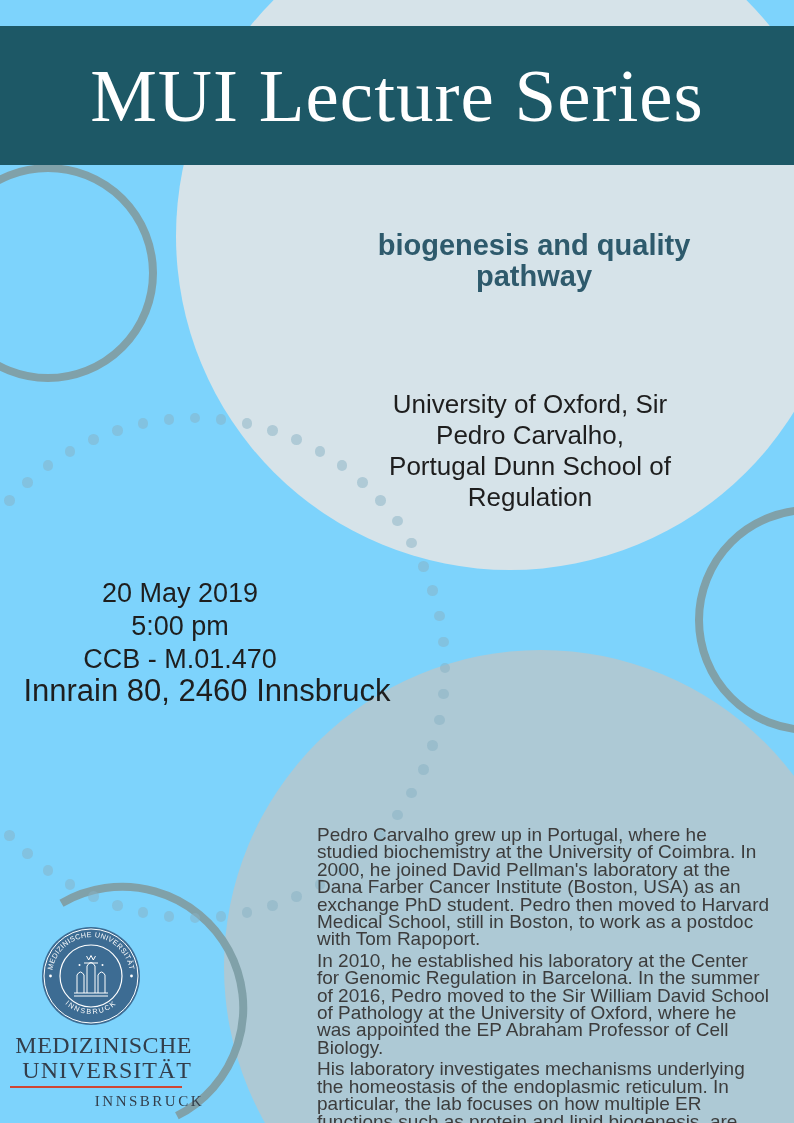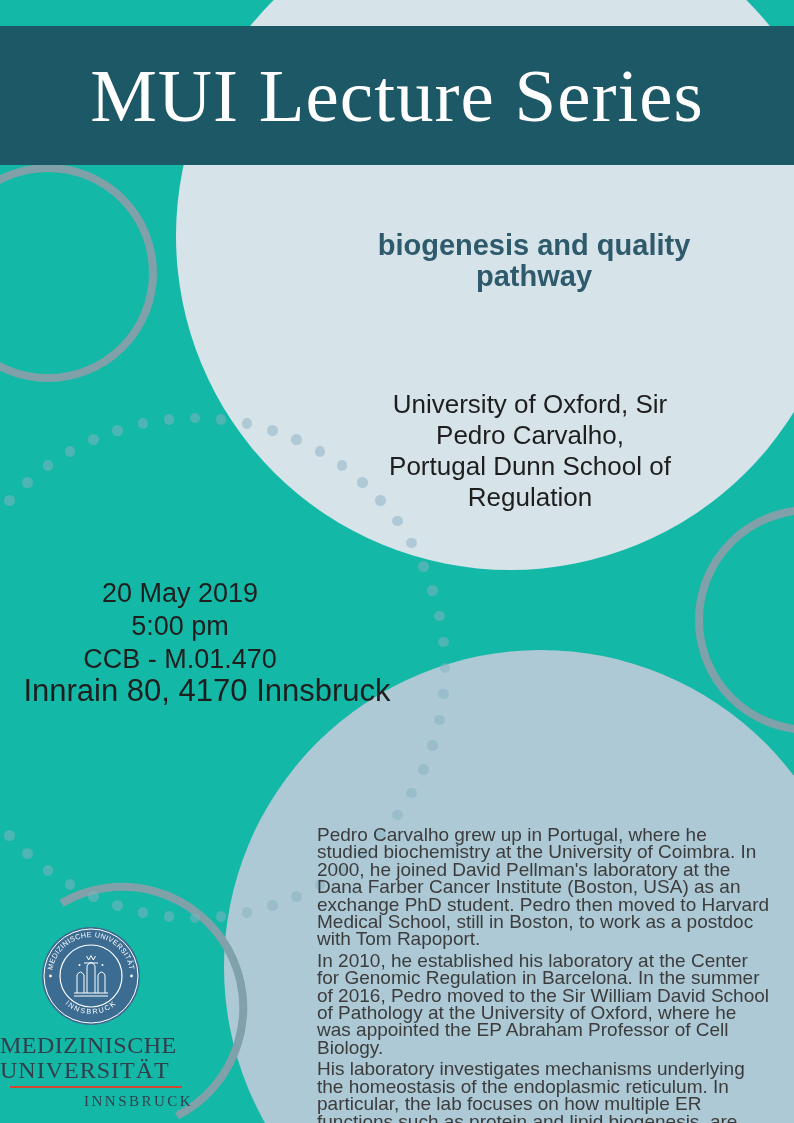--- a/index.html
+++ b/index.html
@@ -10,21 +10,21 @@
     --ring-stroke:#80a1a9;
     --seal-blue:#3d6c93;
     --wordmark-text:#333e4b;
     --rule-red:#cf4633;
     --body-text:#3c3c3c;
     --near-black:#1e1e1e;
   }
   *{margin:0;padding:0;box-sizing:border-box;}
   html,body{background:#fff;}
   .page{
-    position:relative;width:794px;height:1123px;background:#14b8a6;
+    position:relative;width:794px;height:1123px;background:#7dd3fc;
     overflow:hidden;font-family:"Liberation Sans",sans-serif;
   }
   
   .circle{position:absolute;border-radius:50%;}
   .circle-top{left:176px;top:-98px;width:668px;height:668px;background:var(--circle-light);z-index:1;}
   .circle-bio{left:224px;top:650px;width:634px;height:634px;background:var(--circle-medium);z-index:1;}
   
   .ring{position:absolute;border-radius:50%;border:8px solid var(--ring-stroke);background:transparent;z-index:2;}
   .ring-topleft{left:-61px;top:164px;width:218px;height:218px;}
   .ring-right{left:695px;top:506px;width:228px;height:228px;}
@@ -59,21 +59,21 @@
   .when-where .line-last{font-size:31px;transform:translateX(27px);}
   .bio{
     left:317px;top:826px;width:456px;
     font-size:19px;line-height:17.4px;color:var(--body-text);
   }
   .bio p{margin-bottom:4px;}
   
   .logo{position:absolute;left:0;top:925px;width:260px;z-index:6;}
   .seal-svg{position:absolute;left:40px;top:0;}
   .wordmark{
-    position:absolute;left:0px;top:108px;width:192px;text-align:left;
+    position:absolute;left:0px;top:108px;width:192px;text-align:right;
     font-family:"Liberation Serif",serif;color:var(--wordmark-text);
   }
   .wordmark-line1{font-size:24px;line-height:25px;letter-spacing:0.5px;}
   .wordmark-line2{font-size:24px;line-height:25px;letter-spacing:1px;}
   .red-rule{margin:3px auto 0 10px;width:172px;height:2px;background:var(--rule-red);}
   .wordmark-city{
     margin-top:5px;margin-left:84px;font-size:15px;letter-spacing:2.5px;width:120px;
   }
 </style>
 </head>
@@ -153,21 +153,21 @@
     <div>University of Oxford, Sir</div>
     <div>Pedro Carvalho,</div>
     <div>Portugal Dunn School of</div>
     <div>Regulation</div>
   </div>
 
   <div class="txt when-where">
     <div>20 May 2019</div>
     <div>5:00 pm</div>
     <div>CCB - M.01.470</div>
-    <div class="line-last">Innrain 80, 4170 Innsbruck</div>
+    <div class="line-last">Innrain 80, 2460 Innsbruck</div>
   </div>
 
   <div class="txt bio">
     <p>Pedro Carvalho grew up in Portugal, where he studied biochemistry at the University of Coimbra.  In 2000, he joined David Pellman's laboratory at the Dana Farber Cancer Institute (Boston, USA) as an exchange PhD student. Pedro then moved to Harvard Medical School, still in Boston, to work as a postdoc with Tom Rapoport.</p>
     <p>In 2010, he established his laboratory at the Center for Genomic Regulation in Barcelona. In the summer of 2016, Pedro moved to the Sir William David School of Pathology at the University of Oxford, where he was appointed the EP Abraham Professor of Cell Biology.</p>
     <p>His laboratory investigates mechanisms underlying the homeostasis of the endoplasmic reticulum. In particular, the lab focuses on how multiple ER functions,such as protein and lipid biogenesis, are regulated by ubiquitin-dependent proteolysis through a pathway called ER-associated degradation (or ERAD).</p>
   </div>
 
   <div class="logo">
     <svg class="seal-svg" width="102" height="102" viewBox="0 0 102 102">

